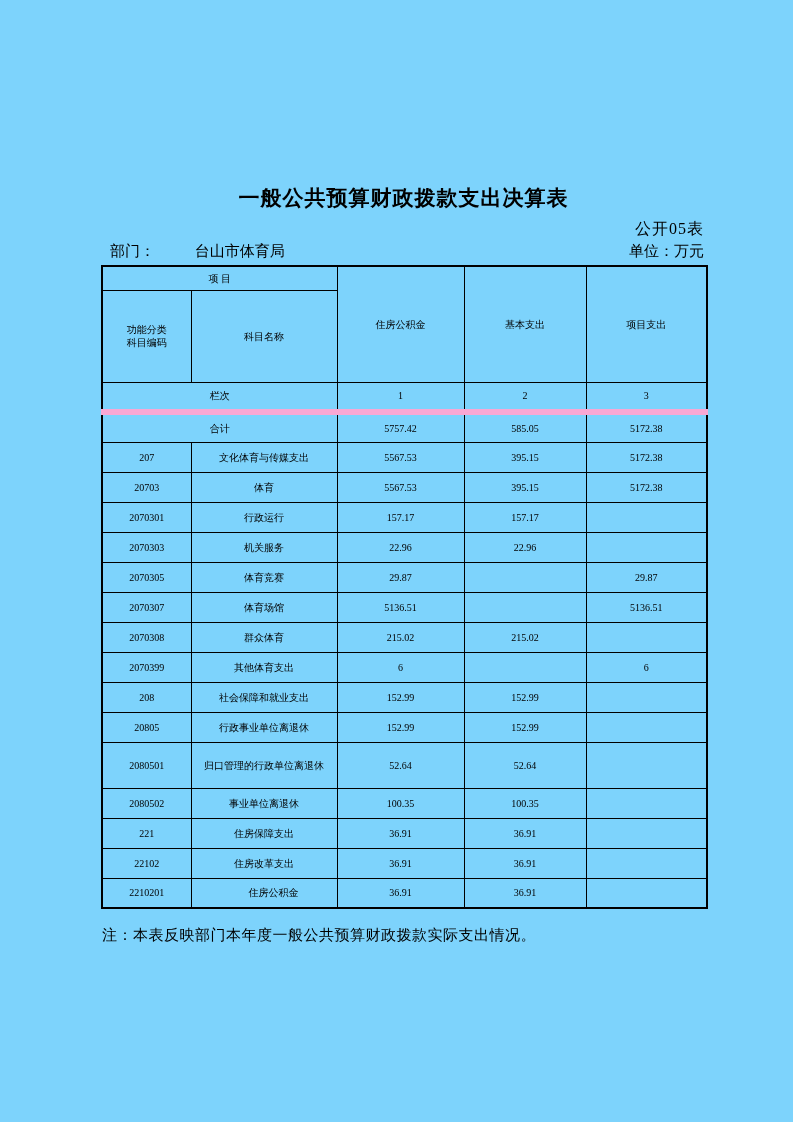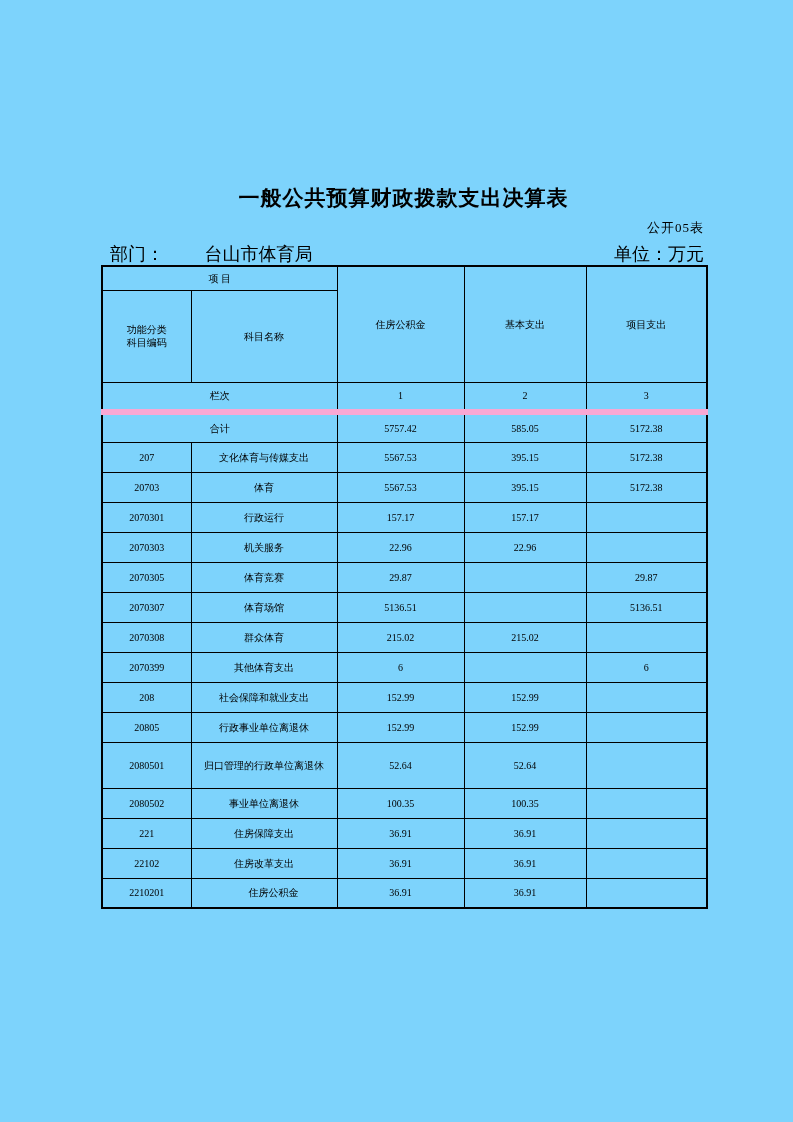--- a/index.html
+++ b/index.html
@@ -29,30 +29,30 @@
     text-align: center;
     font-family: "Liberation Sans", "DejaVu Sans", sans-serif;
     font-weight: bold;
     font-size: 21px;
     letter-spacing: 1px;
   }
   .meta-code {
     position: absolute;
     top: 219px;
     right: 2px;
-    font-size: 13px;
+    font-size: 16px;
     letter-spacing: 1px;
   }
   .meta-row {
     position: absolute;
     top: 242px;
     left: 0;
     width: 100%;
     height: 18px;
-    font-size: 18px;
+    font-size: 15px;
   }
   .dept-label { margin-left: 9px; }
   .dept-value { margin-left: 36px; }
   .unit-label { position: absolute; right: 2px; top: 0; }
   table.budget {
     position: absolute;
     top: 265px;
     left: 0;
     width: 605px;
     border-collapse: collapse;
@@ -234,15 +234,16 @@
         <tr class="data">
           <td class="code">2210201</td>
           <td class="name indent">住房公积金</td>
           <td>36.91</td>
           <td>36.91</td>
           <td></td>
         </tr>
       </tbody>
     </table>
 
+    <div class="note">注：本表反映部门本年度一般公共预算财政拨款实际支出情况。</div>
 
   </div>
 </div>
 
 </body></html>

